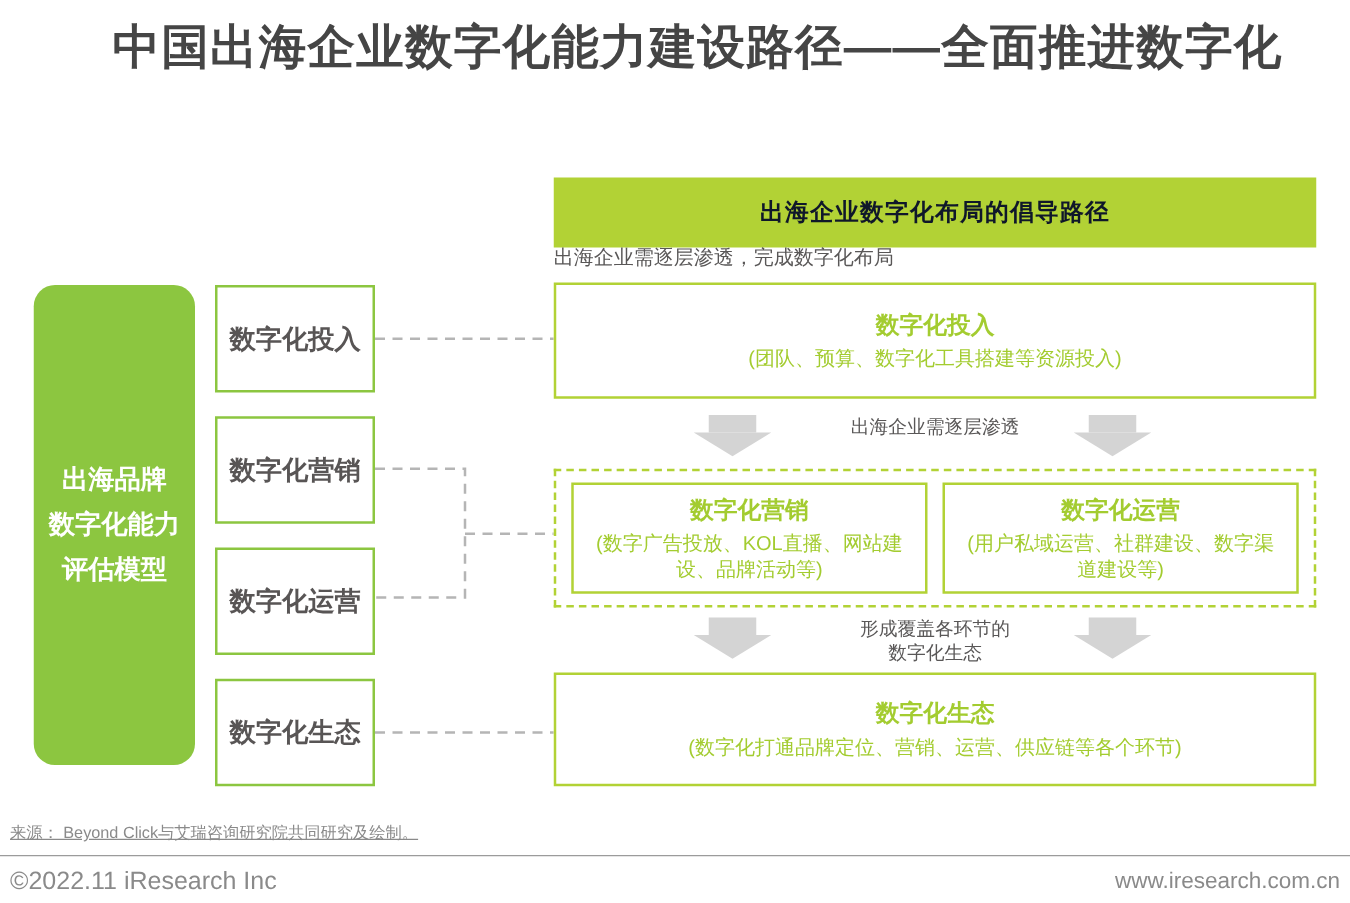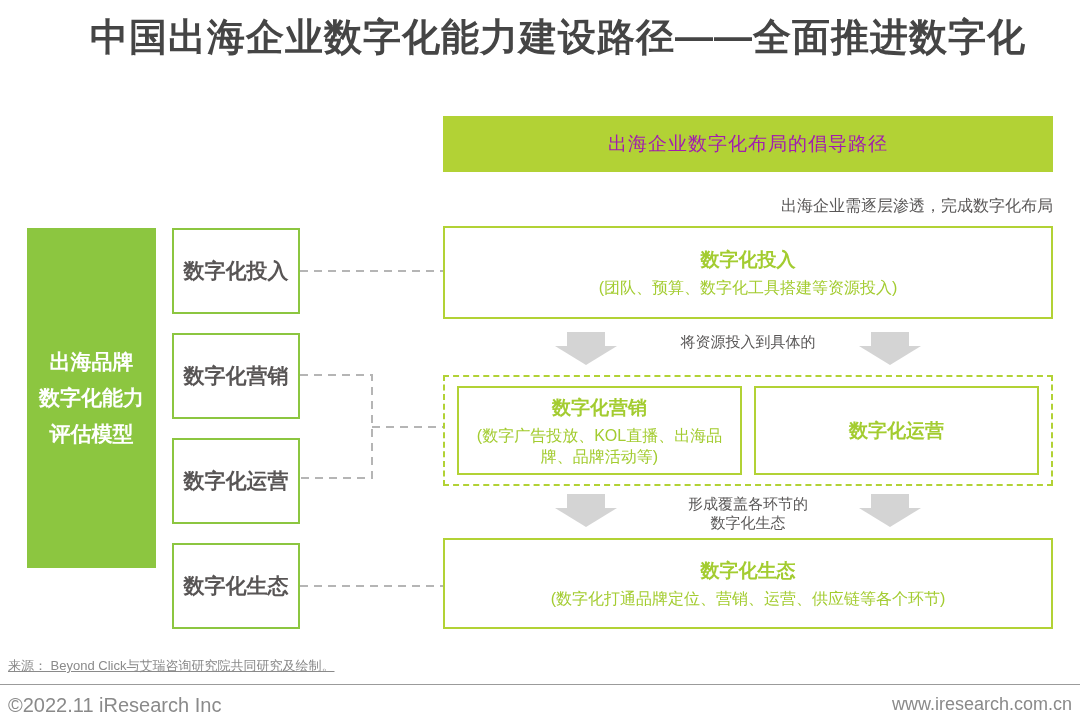--- a/index.html
+++ b/index.html
@@ -7,40 +7,40 @@
   .page {
     position:relative; width:1080px; height:722px; background:#ffffff;
     font-family:"Liberation Sans","DejaVu Sans",sans-serif; overflow:hidden;
   }
   .page-title {
     position:absolute; top:12px; left:0; width:100%; text-align:center;
     font-size:38px; font-weight:900; color:#454545; letter-spacing:1px;padding-left:36px;
   }
   
   .model-box {
-    position:absolute; left:27px; top:228px; width:129px; height:340px;
+    position:absolute; left:27px; top:228px; width:129px; height:384px;
     background:#8cc640; color:#ffffff; display:flex; flex-direction:column;
     justify-content:center; align-items:center; font-size:21px; font-weight:bold;
-    line-height:36px; text-align:center;
+    line-height:36px; text-align:center;border-radius:17px;
   }
   
   .cap-box {
     position:absolute; left:172px; width:128px; height:86px; background:#ffffff;
     border:2px solid #8cc640; display:flex; align-items:center; justify-content:center;
     font-size:21px; font-weight:bold; color:#585555;
   }
   .cap-1 { top:228px; } .cap-2 { top:333px; } .cap-3 { top:438px; } .cap-4 { top:543px; }
   
   .rcol { position:absolute; left:443px; width:610px; }
   .header-bar {
-    top:116px; height:56px; background:#b2d235; color:#a21caf;
+    top:142px; height:56px; background:#b2d235; color:#0f172a;
     display:flex; align-items:center; justify-content:center;
-    font-size:19px; font-weight:normal; letter-spacing:1px;
+    font-size:19px; font-weight:bold; letter-spacing:1px;
   }
-  .subheader { top:196px; text-align:right; font-size:16px; color:#595757; }
+  .subheader { top:196px; text-align:left; font-size:16px; color:#595757; }
   .stage-box {
     border:2px solid #b2d235; background:#ffffff; display:flex; flex-direction:column;
     justify-content:center; align-items:center; text-align:center; color:#a3cc30;
   }
   .stage-title { font-size:19px; font-weight:bold; }
   .stage-desc  { font-size:16px; margin-top:4px; line-height:21px; padding:0 14px; }
   .stage-1 { top:226px; height:93px; }
   .stage-3 { top:538px; height:91px; }
   .dashed-wrap {
     top:375px; height:111px; border:2px dashed #b2d235; background:#ffffff;
@@ -111,34 +111,35 @@
   <div class="rcol stage-box stage-1">
     <div class="stage-title">数字化投入</div>
     <div class="stage-desc">(团队、预算、数字化工具搭建等资源投入)</div>
   </div>
 
   <div class="transition t1">
     <div class="block-arrow arrow-l">
       <div class="stem"></div>
         <div class="head"></div>
     </div>
-    <div>将资源投入到具体的</div>
+    <div>出海企业需逐层渗透</div>
     <div class="block-arrow arrow-r">
       <div class="stem"></div>
         <div class="head"></div>
     </div>
   </div>
 
   <div class="rcol dashed-wrap">
     <div class="stage-box">
       <div class="stage-title">数字化营销</div>
-      <div class="stage-desc">(数字广告投放、KOL直播、出海品牌、品牌活动等)</div>
+      <div class="stage-desc">(数字广告投放、KOL直播、网站建设、品牌活动等)</div>
     </div>
     <div class="stage-box">
       <div class="stage-title">数字化运营</div>
+      <div class="stage-desc">(用户私域运营、社群建设、数字渠道建设等)</div>
     </div>
   </div>
 
   <div class="transition t2">
     <div class="block-arrow arrow-l">
       <div class="stem"></div>
         <div class="head"></div>
     </div>
     <div>形成覆盖各环节的</div>
     <div>数字化生态</div>

